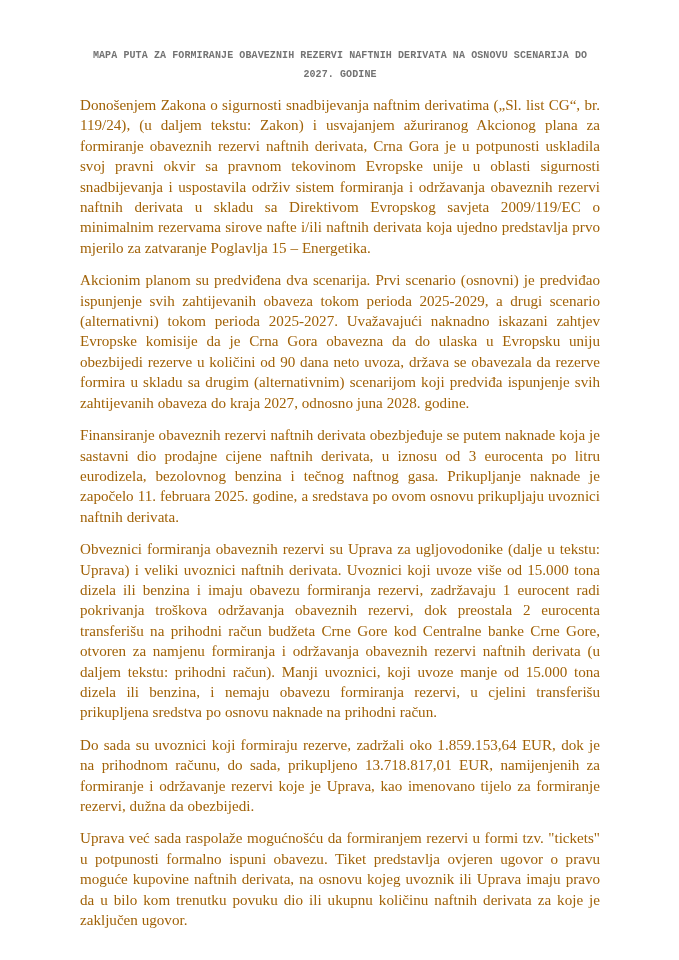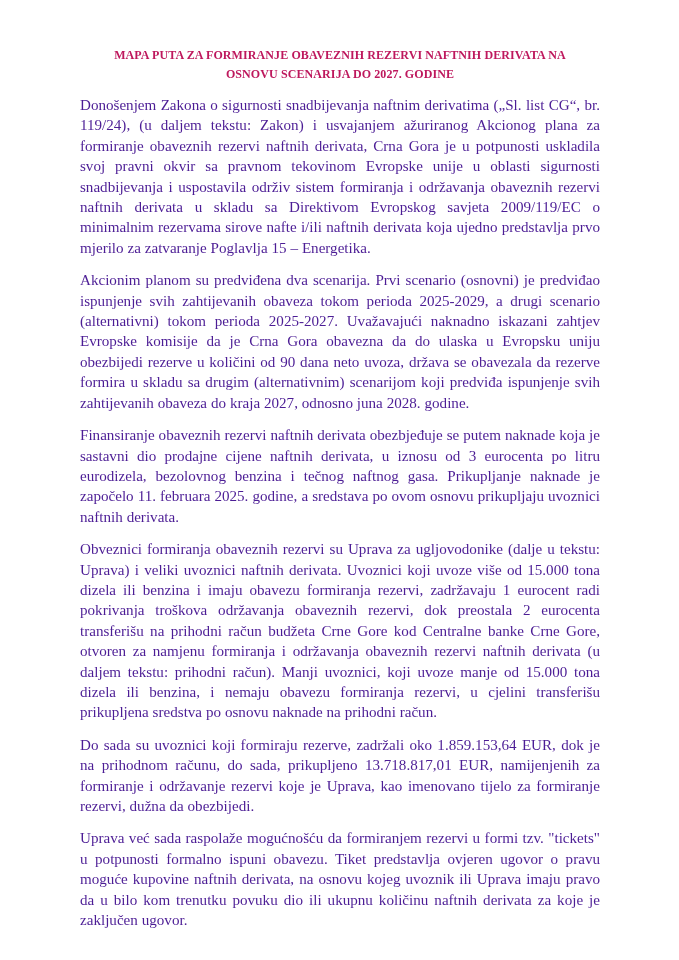--- a/index.html
+++ b/index.html
@@ -25,35 +25,35 @@
   }
 
   .content {
     position: absolute;
     left: 80px;
     top: 46px;
     width: 520px;
   }
 
   .doc-title {
-    color: #be185d;
-    font-family: Liberation Serif, serif;
+    color: #737373;
+    font-family: Liberation Mono, monospace;
     font-weight: bold;
-    font-size: 12px;
+    font-size: 10px;
     line-height: 19px;
     text-align: center;
     letter-spacing: 0.1px;
     margin: 0 0 11px 0;
     padding: 0 8px;
   }
 
   p.para {
     margin: 0 0 12px 0;
     padding: 0;
-    color: #4c1d95;
+    color: #a16207;
     font-size: 15.1px;
     line-height: 20.4px;
     text-align: justify;
     text-justify: inter-word;
     hyphens: none;
     word-spacing: 0.1px;
   }
 
   p.para:last-child {
     margin-bottom: 0;

